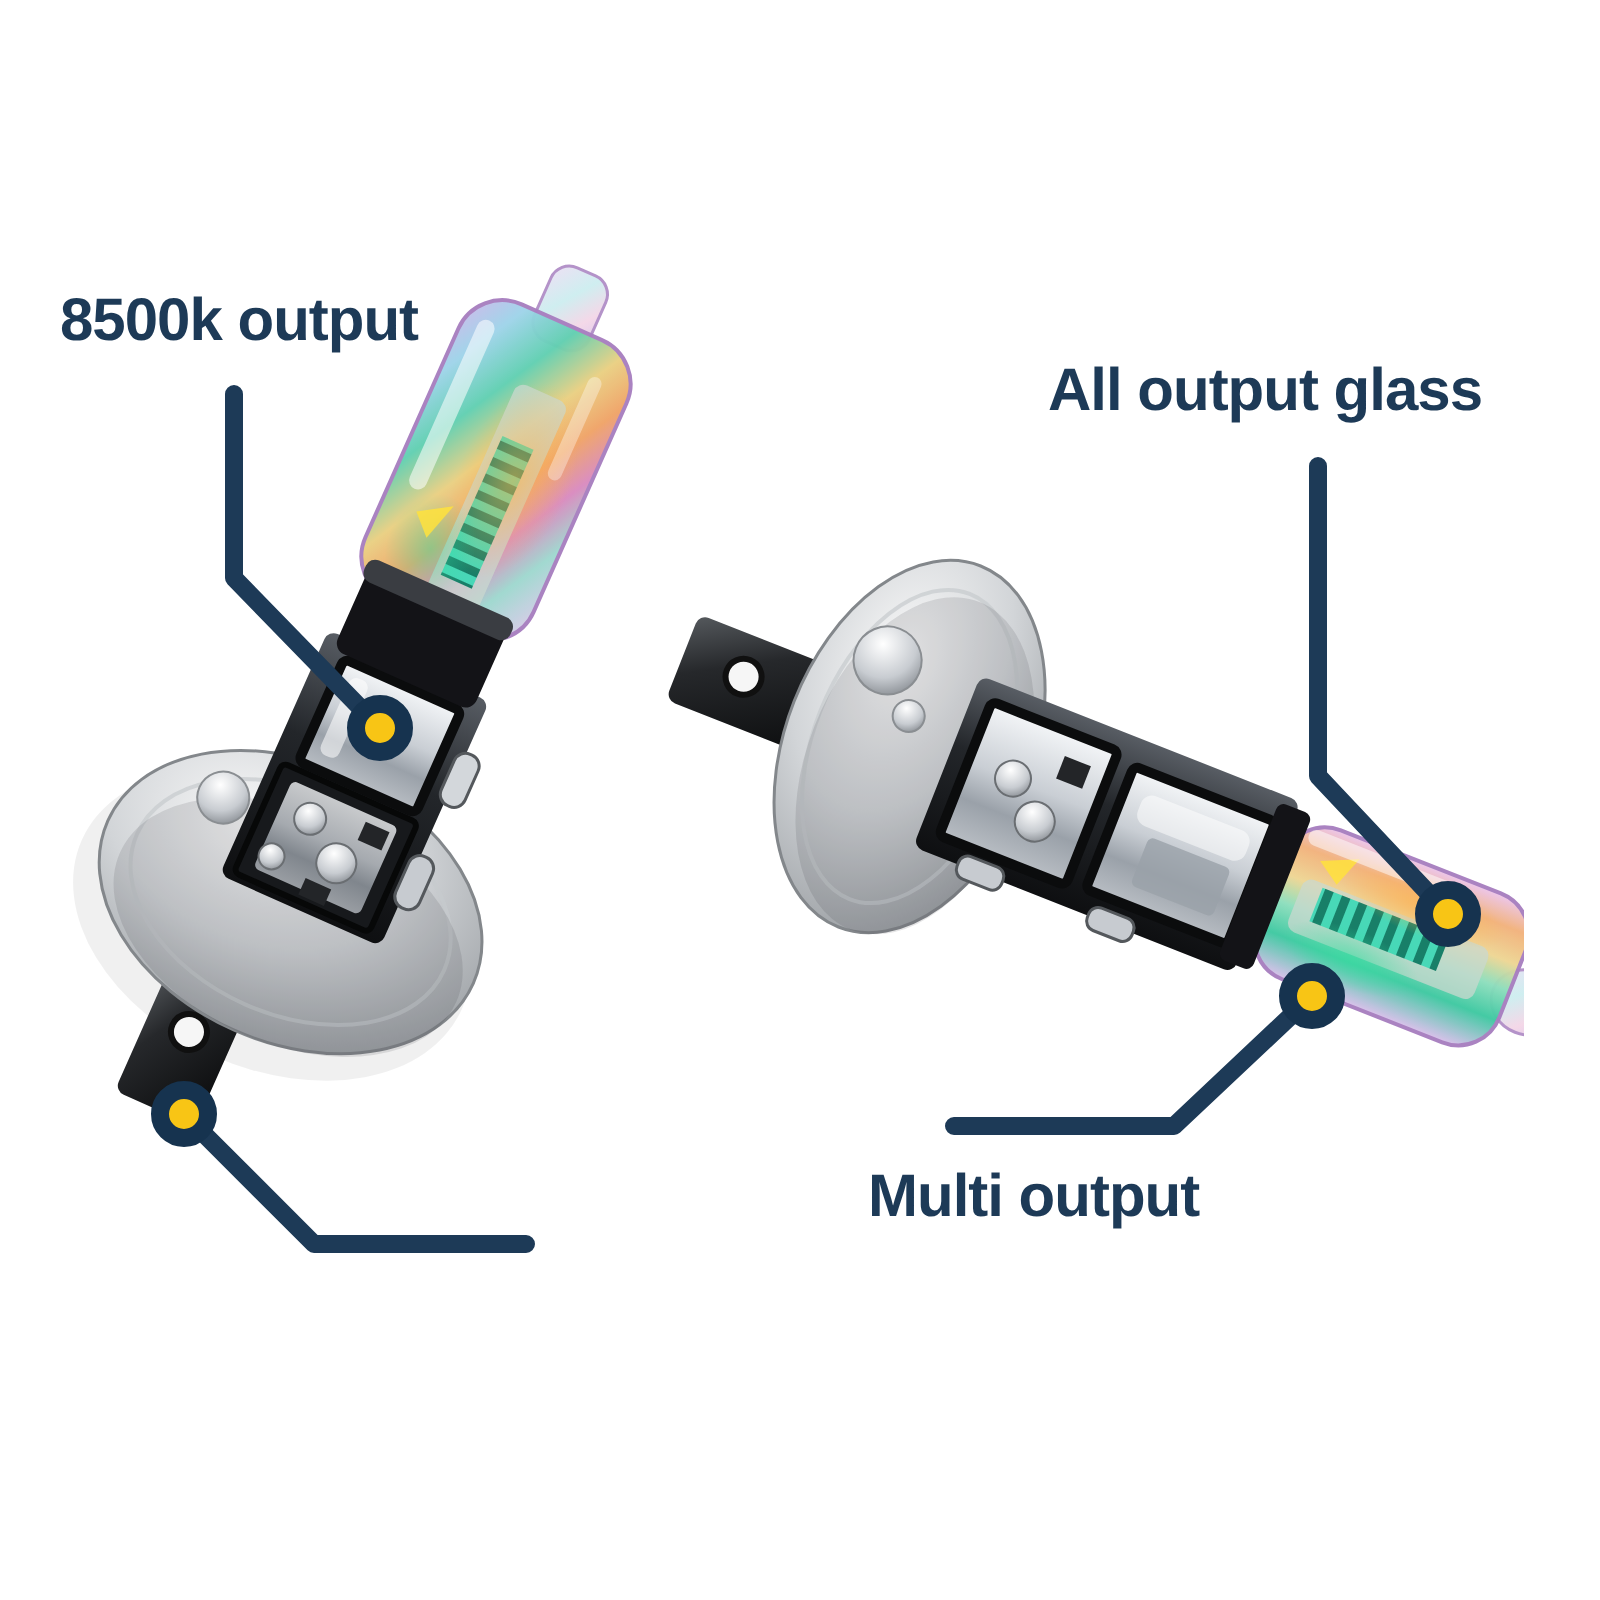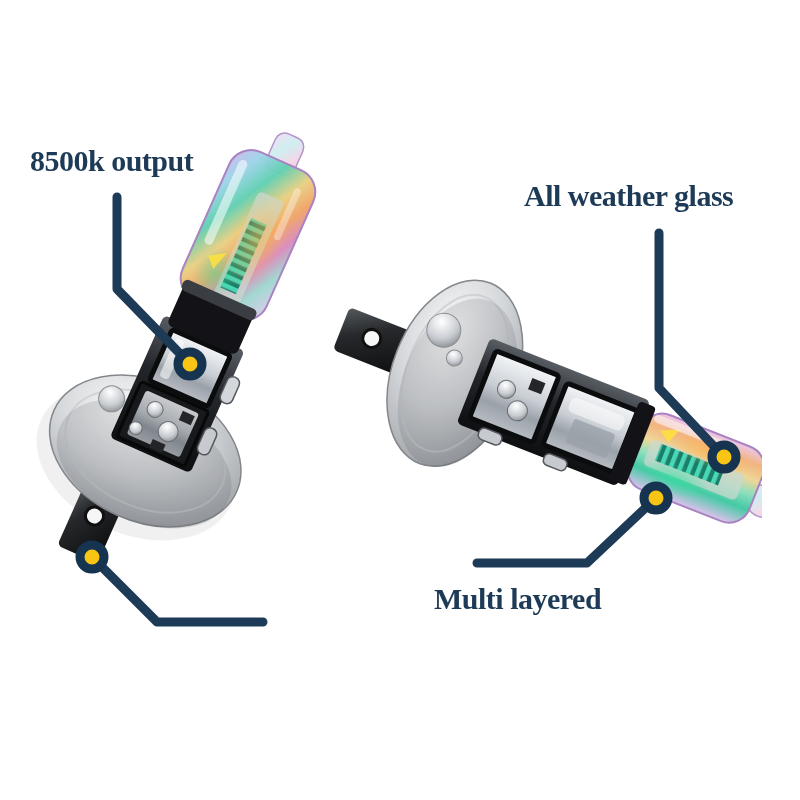--- a/index.html
+++ b/index.html
@@ -2,21 +2,21 @@
 <html style="--background: #ffffff; --navy: #1d3a57; --ring: #16334f; --yellow: #f8c515;"><head>
 <meta charset="utf-8">
 <style>
   html, body { margin: 0; padding: 0; background: #ffffff; }
   .stage {
     position: relative;
     width: 762px;
     height: 800px;
     background: var(--background, #ffffff);
     overflow: hidden;
-    font-family: Liberation Serif, serif;
+    font-family: Liberation Sans, sans-serif;
   }
   .scene { position: absolute; left: 0; top: 0; }
   .leader {
     fill: none;
     stroke: var(--navy, #1d3a57);
     stroke-width: 9;
     stroke-linecap: round;
     stroke-linejoin: round;
   }
   .dot {
@@ -187,16 +187,16 @@
     <path class="leader" d="M659 233 L659 388 L724 457"></path>
     <path class="leader" d="M656 498 L587 563 L477 563"></path>
 
     <circle class="dot" cx="190" cy="364" r="12"></circle>
     <circle class="dot" cx="92" cy="557" r="12"></circle>
     <circle class="dot" cx="724" cy="457" r="12"></circle>
     <circle class="dot" cx="656" cy="498" r="12"></circle>
   </svg>
 
   <div class="callout-label lbl-output">8500k output</div>
-  <div class="callout-label lbl-weather">All weather glass</div>
-  <div class="callout-label lbl-multi">Multi layered</div>
+  <div class="callout-label lbl-weather">All output glass</div>
+  <div class="callout-label lbl-multi">Multi output</div>
 
 </div>
 
 </body></html>

